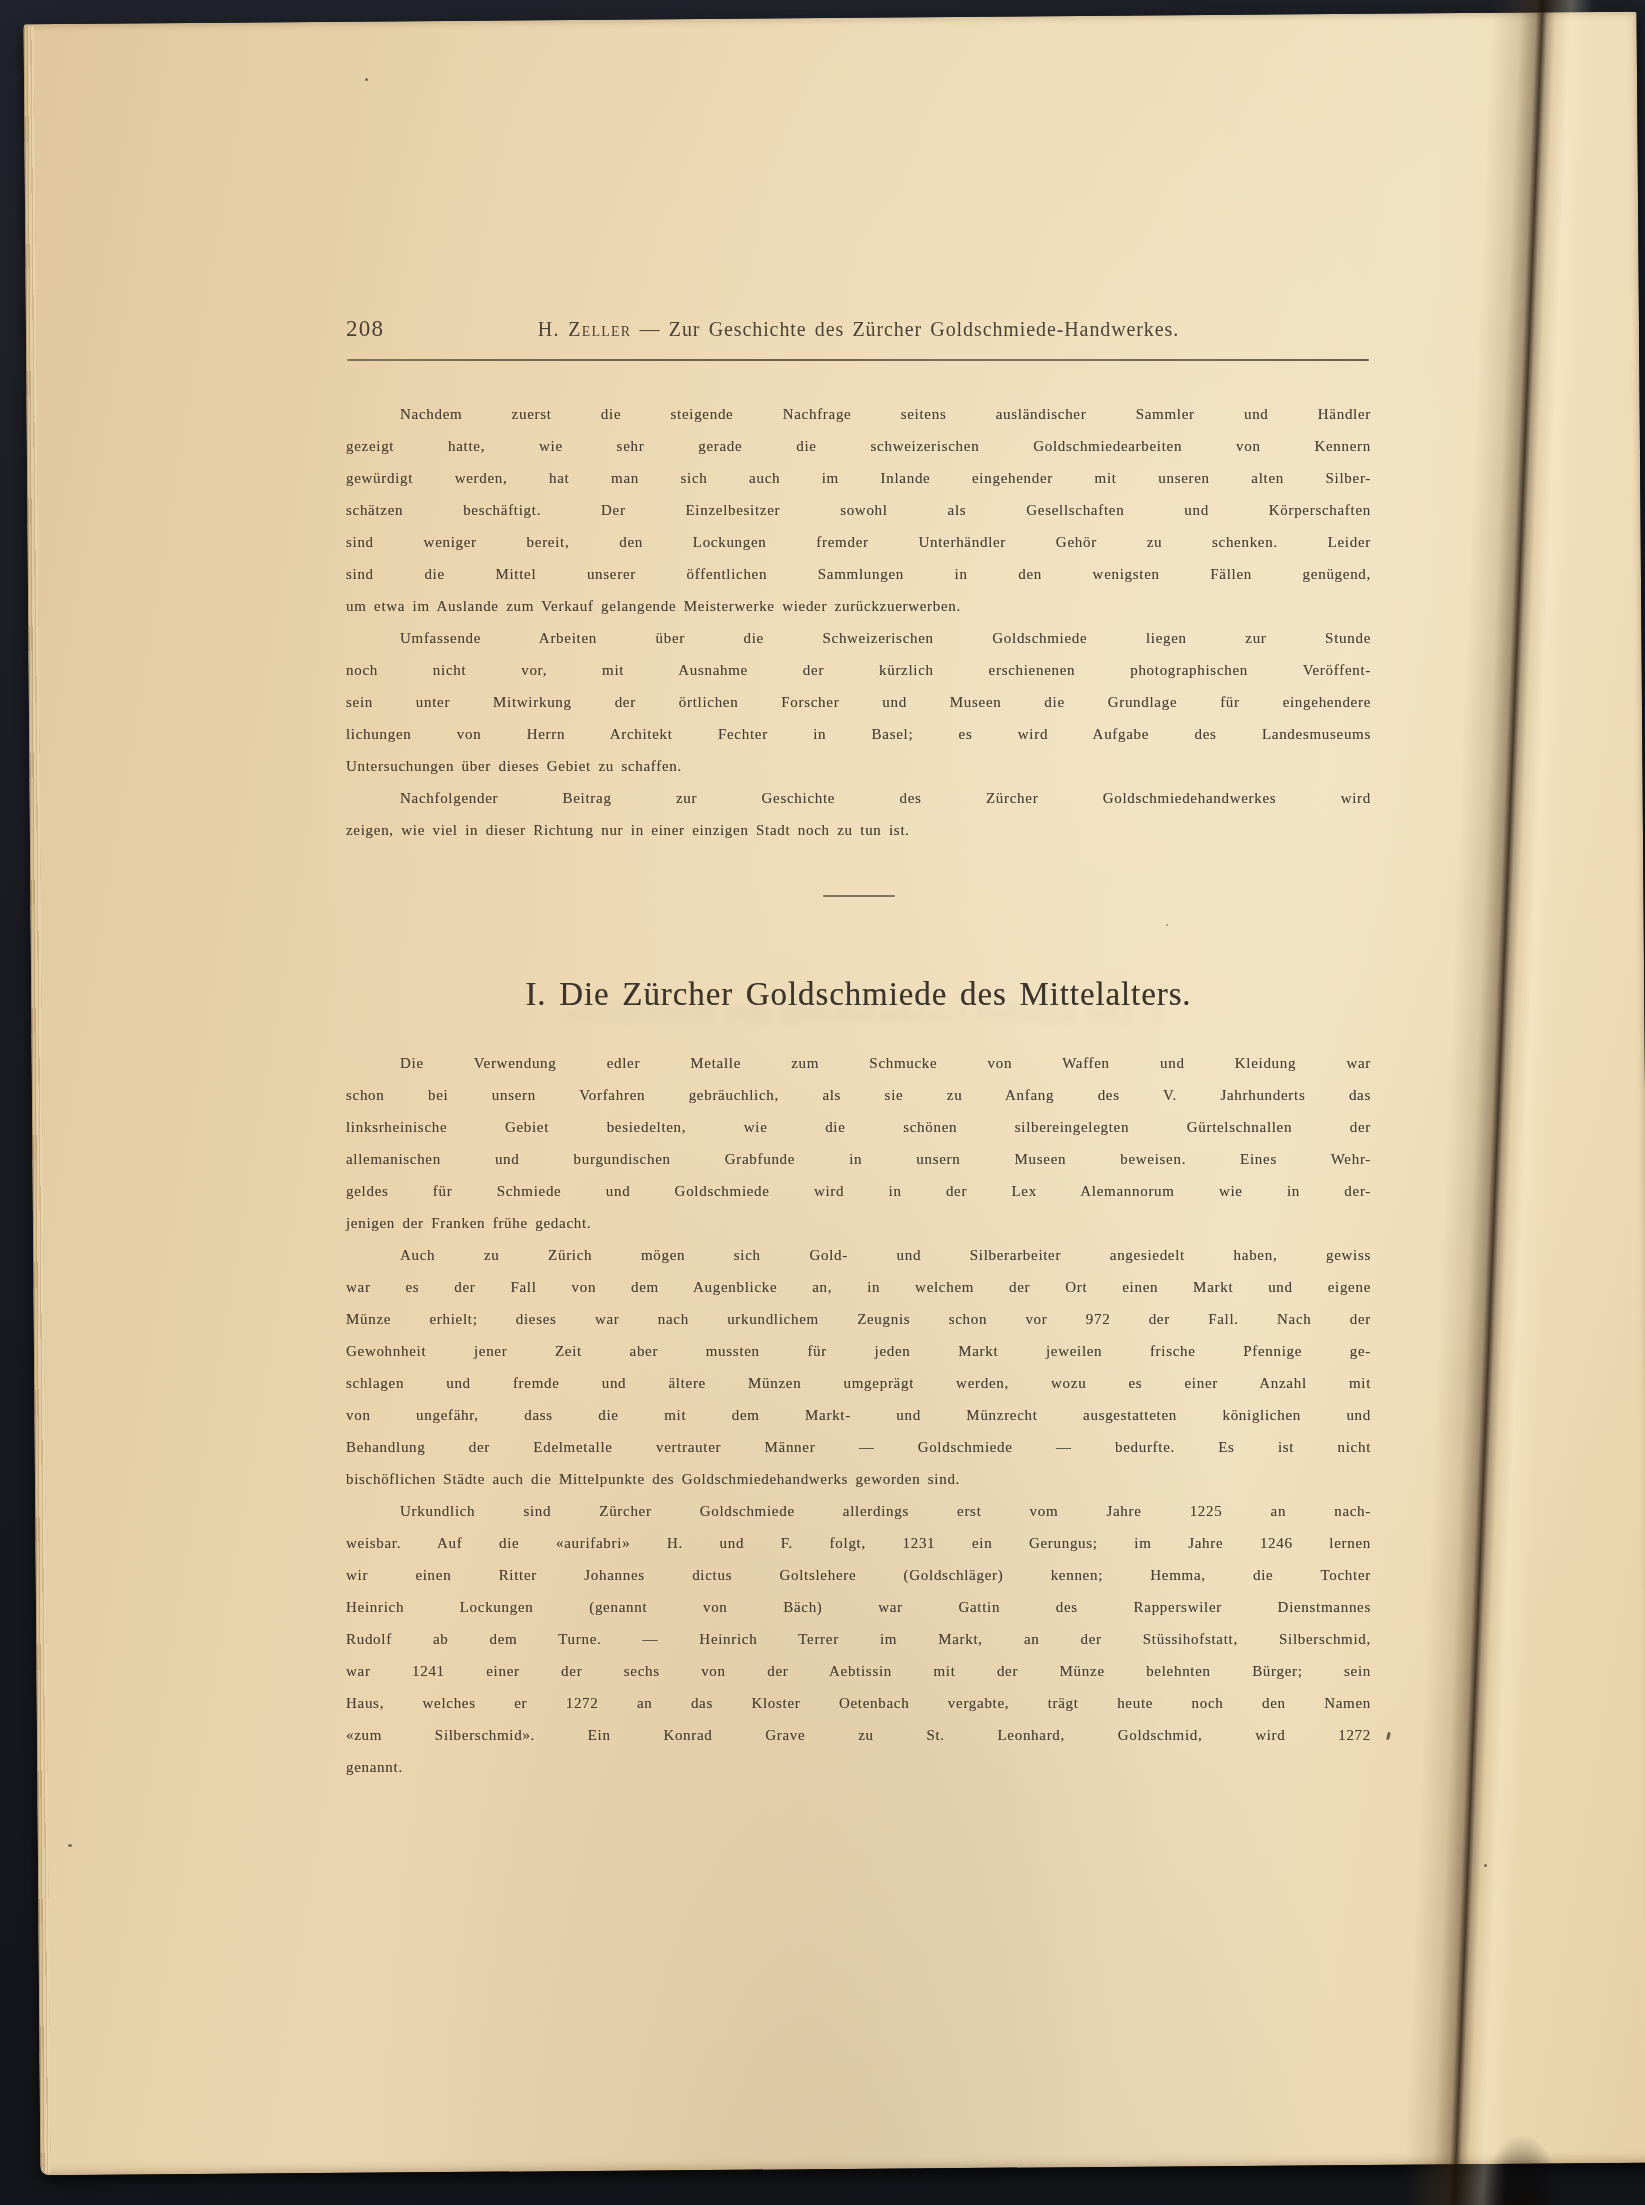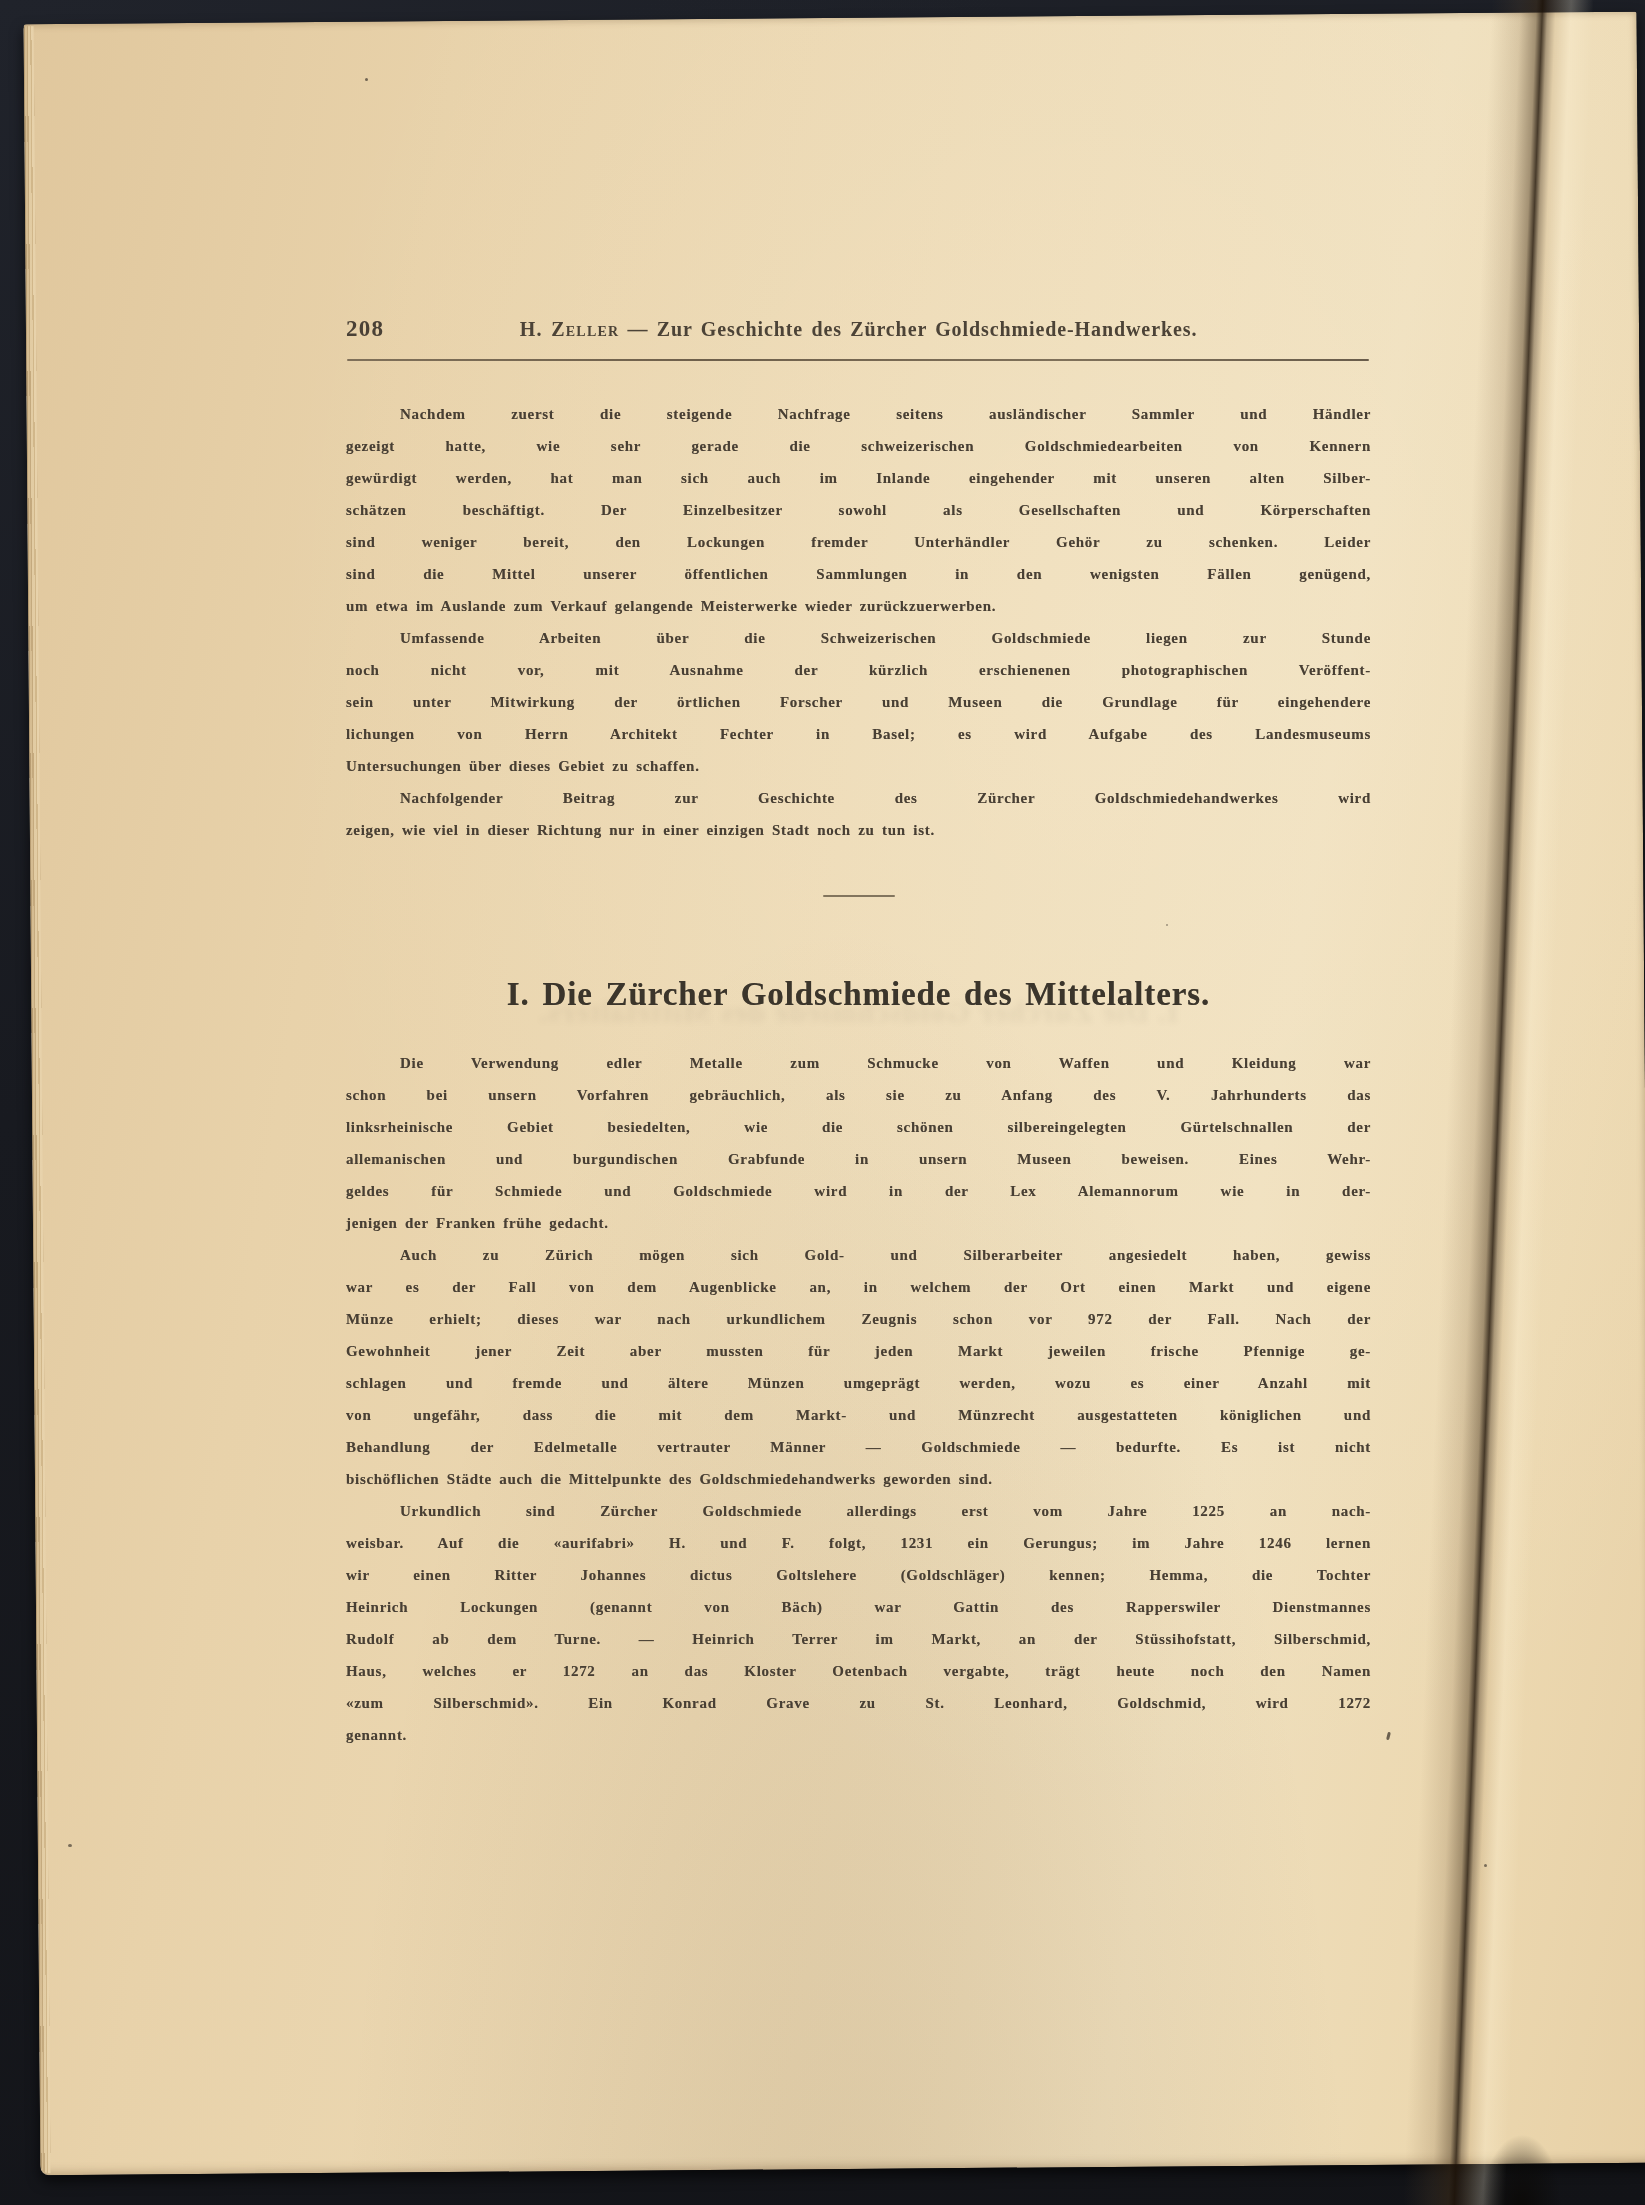--- a/index.html
+++ b/index.html
@@ -49,21 +49,21 @@
       rgba(0,0,0,0) 100%);
     pointer-events:none;
   }
   
   #gutter-wedge{
     position:absolute;left:1477px;top:2128px;width:90px;height:84px;
     background:radial-gradient(ellipse at 50% 100%, rgba(10,8,5,.9) 0%, rgba(10,8,5,0) 65%);
     transform:rotate(2deg);
   }
   
-  #text-layer{position:absolute;inset:0;color:#483f34;font-weight:bold;}
+  #text-layer{position:absolute;inset:0;color:#483f34;}
   .tblock{position:absolute;left:346px;width:1025px;}
   #header-row{top:316px;height:30px;}
   #page-number{
     position:absolute;left:0;top:0;font-size:23px;letter-spacing:1.2px;color:#4a4136;
   }
   #running-header{
     position:absolute;left:0;right:0;top:1.8px;text-align:center;
     font-size:20px;letter-spacing:0.9px;color:#4c4337;word-spacing:2.4px;
   }
   #running-header .smallcaps{font-variant-caps:small-caps;letter-spacing:1.2px;}
@@ -169,20 +169,21 @@
         <div class="line">von ungefähr, dass die mit dem Markt- und Münzrecht ausgestatteten königlichen und</div>
         <div class="line">Behandlung der Edelmetalle vertrauter Männer — Goldschmiede — bedurfte.  Es ist nicht</div>
         <div class="line last">bischöflichen Städte auch die Mittelpunkte des Goldschmiedehandwerks geworden sind.</div>
       </div>
       <div class="para">
         <div class="line first">Urkundlich sind Zürcher Goldschmiede allerdings erst vom Jahre 1225 an nach-</div>
         <div class="line">weisbar.  Auf die «aurifabri» H. und F. folgt, 1231 ein Gerungus; im Jahre 1246 lernen</div>
         <div class="line">wir einen Ritter Johannes dictus Goltslehere (Goldschläger) kennen; Hemma, die Tochter</div>
         <div class="line">Heinrich Lockungen (genannt von Bäch) war Gattin des Rapperswiler Dienstmannes</div>
         <div class="line">Rudolf ab dem Turne. — Heinrich Terrer im Markt, an der Stüssihofstatt, Silberschmid,</div>
+        <div class="line">war 1241 einer der sechs von der Aebtissin mit der Münze belehnten Bürger; sein</div>
         <div class="line">Haus, welches er 1272 an das Kloster Oetenbach vergabte, trägt heute noch den Namen</div>
         <div class="line">«zum Silberschmid».  Ein Konrad Grave zu St. Leonhard, Goldschmid, wird 1272</div>
         <div class="line last">genannt.</div>
       </div>
     </div>
 
   <div class="speck" id="speck-1"></div>
   <div class="speck" id="speck-2"></div>
   <div class="speck" id="speck-3"></div>
   <div class="speck" id="speck-4"></div>

